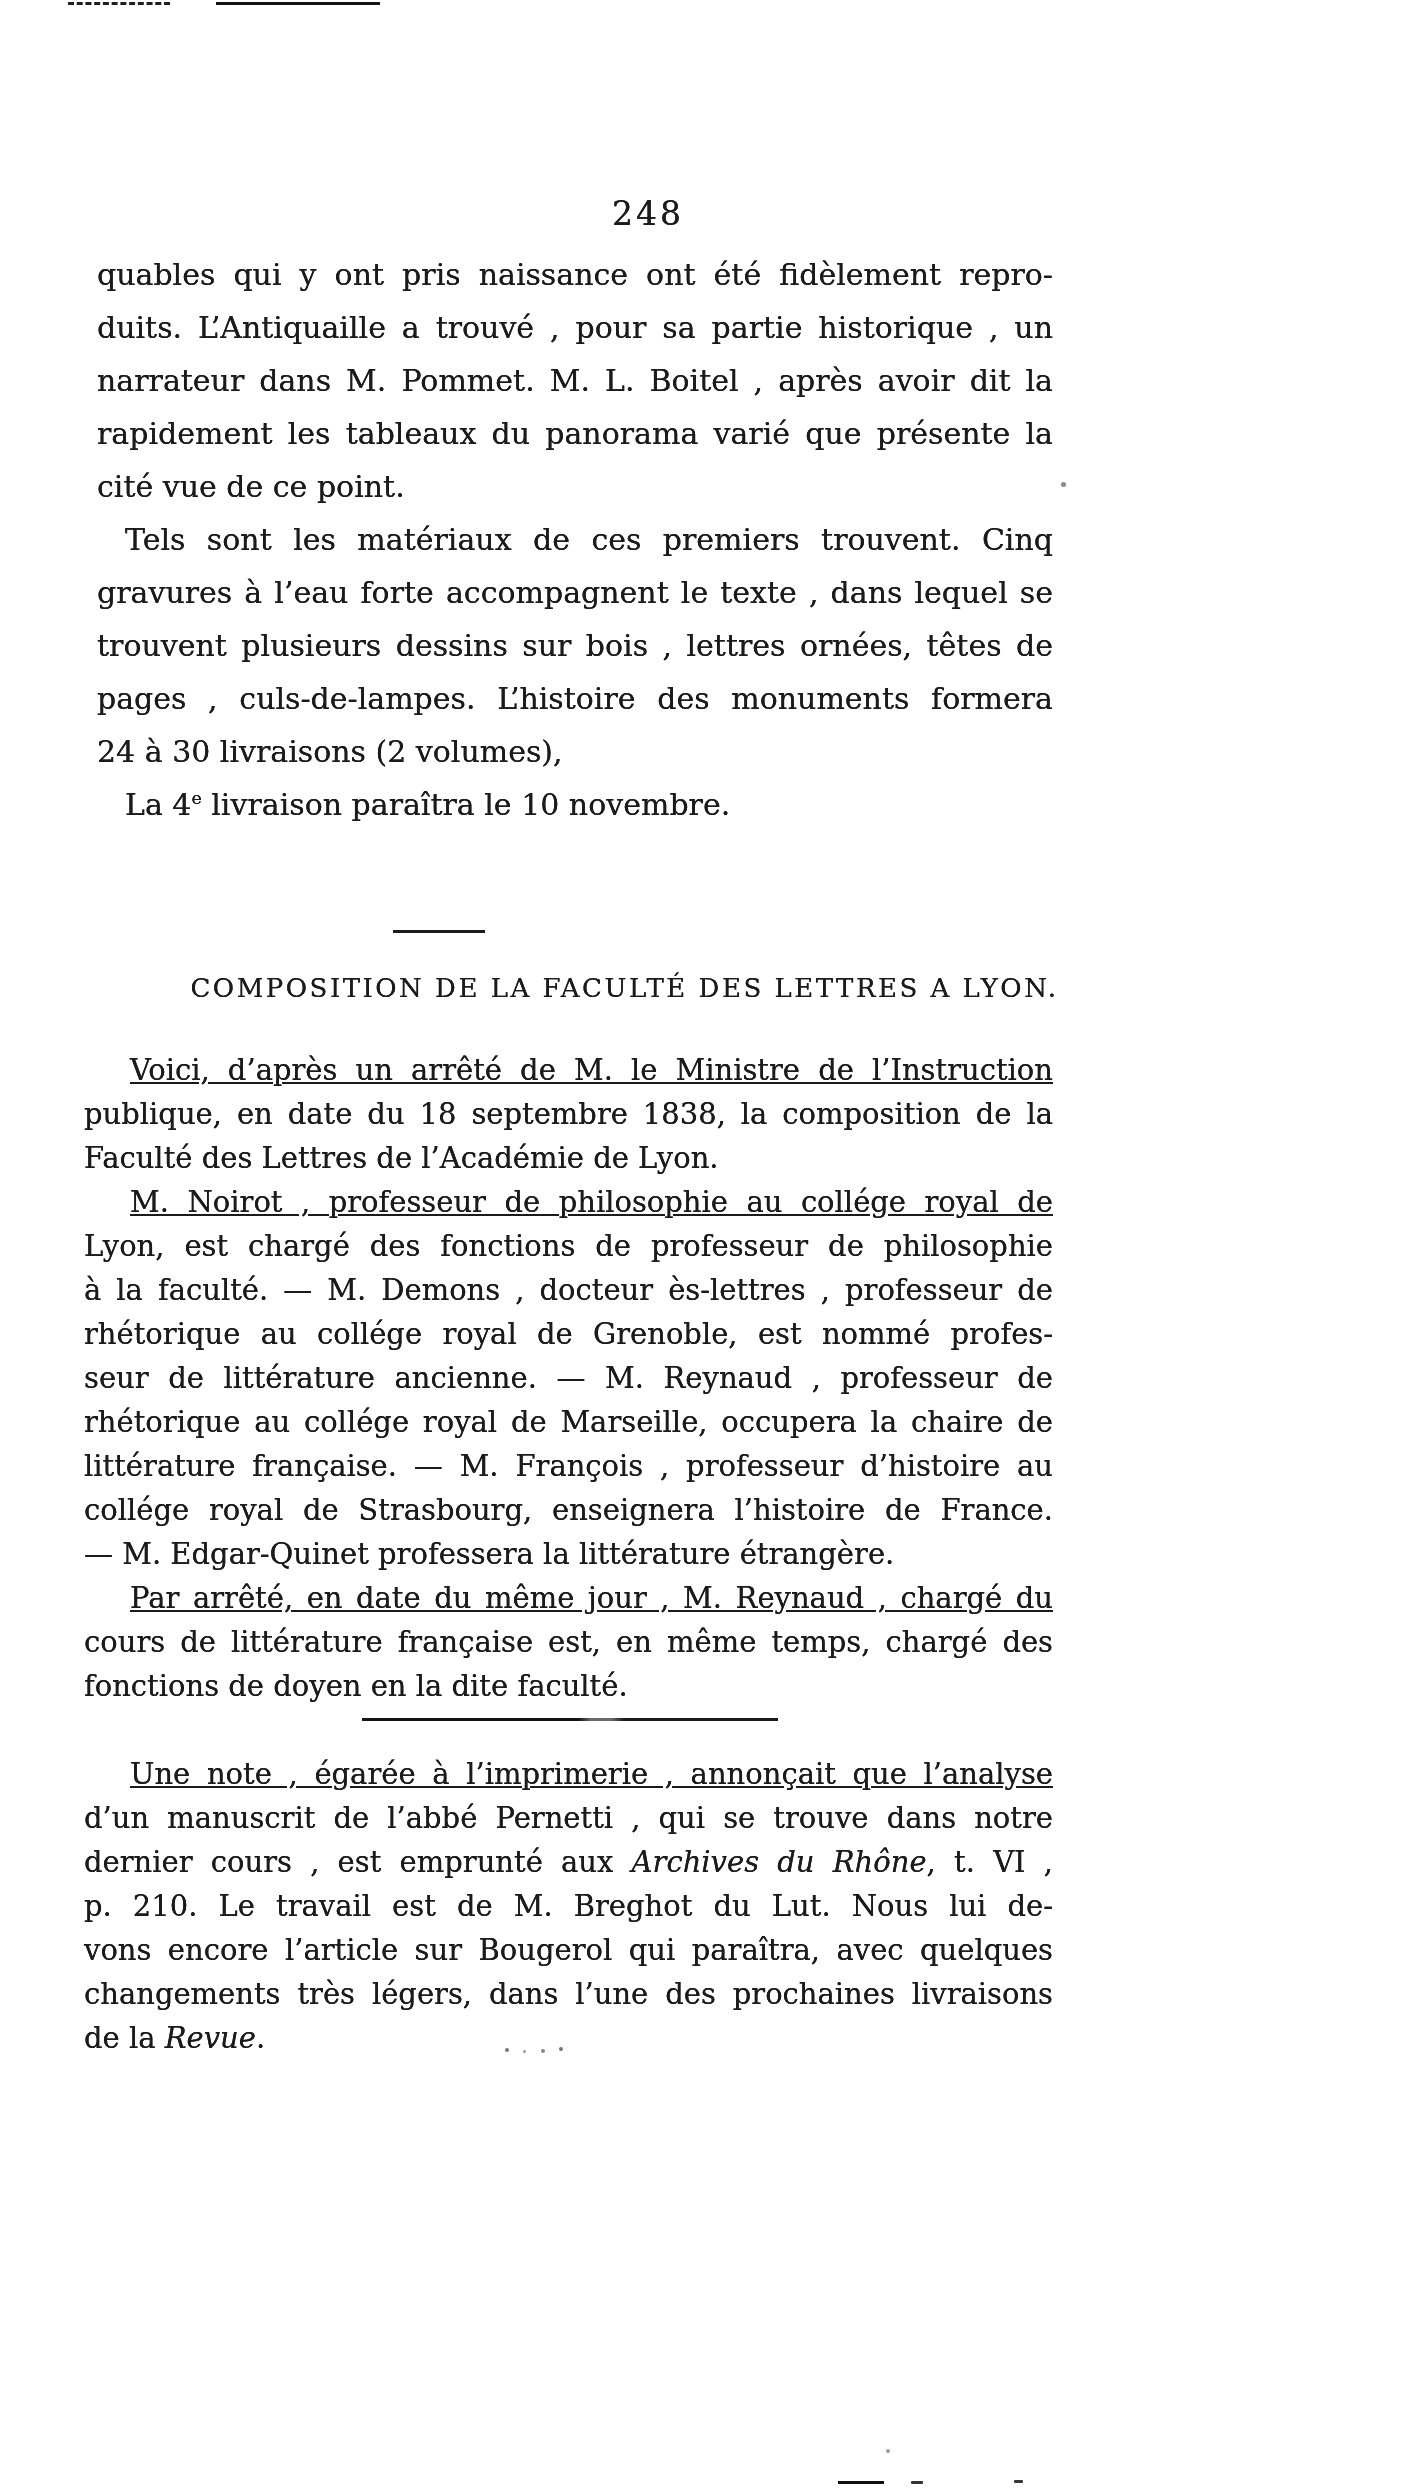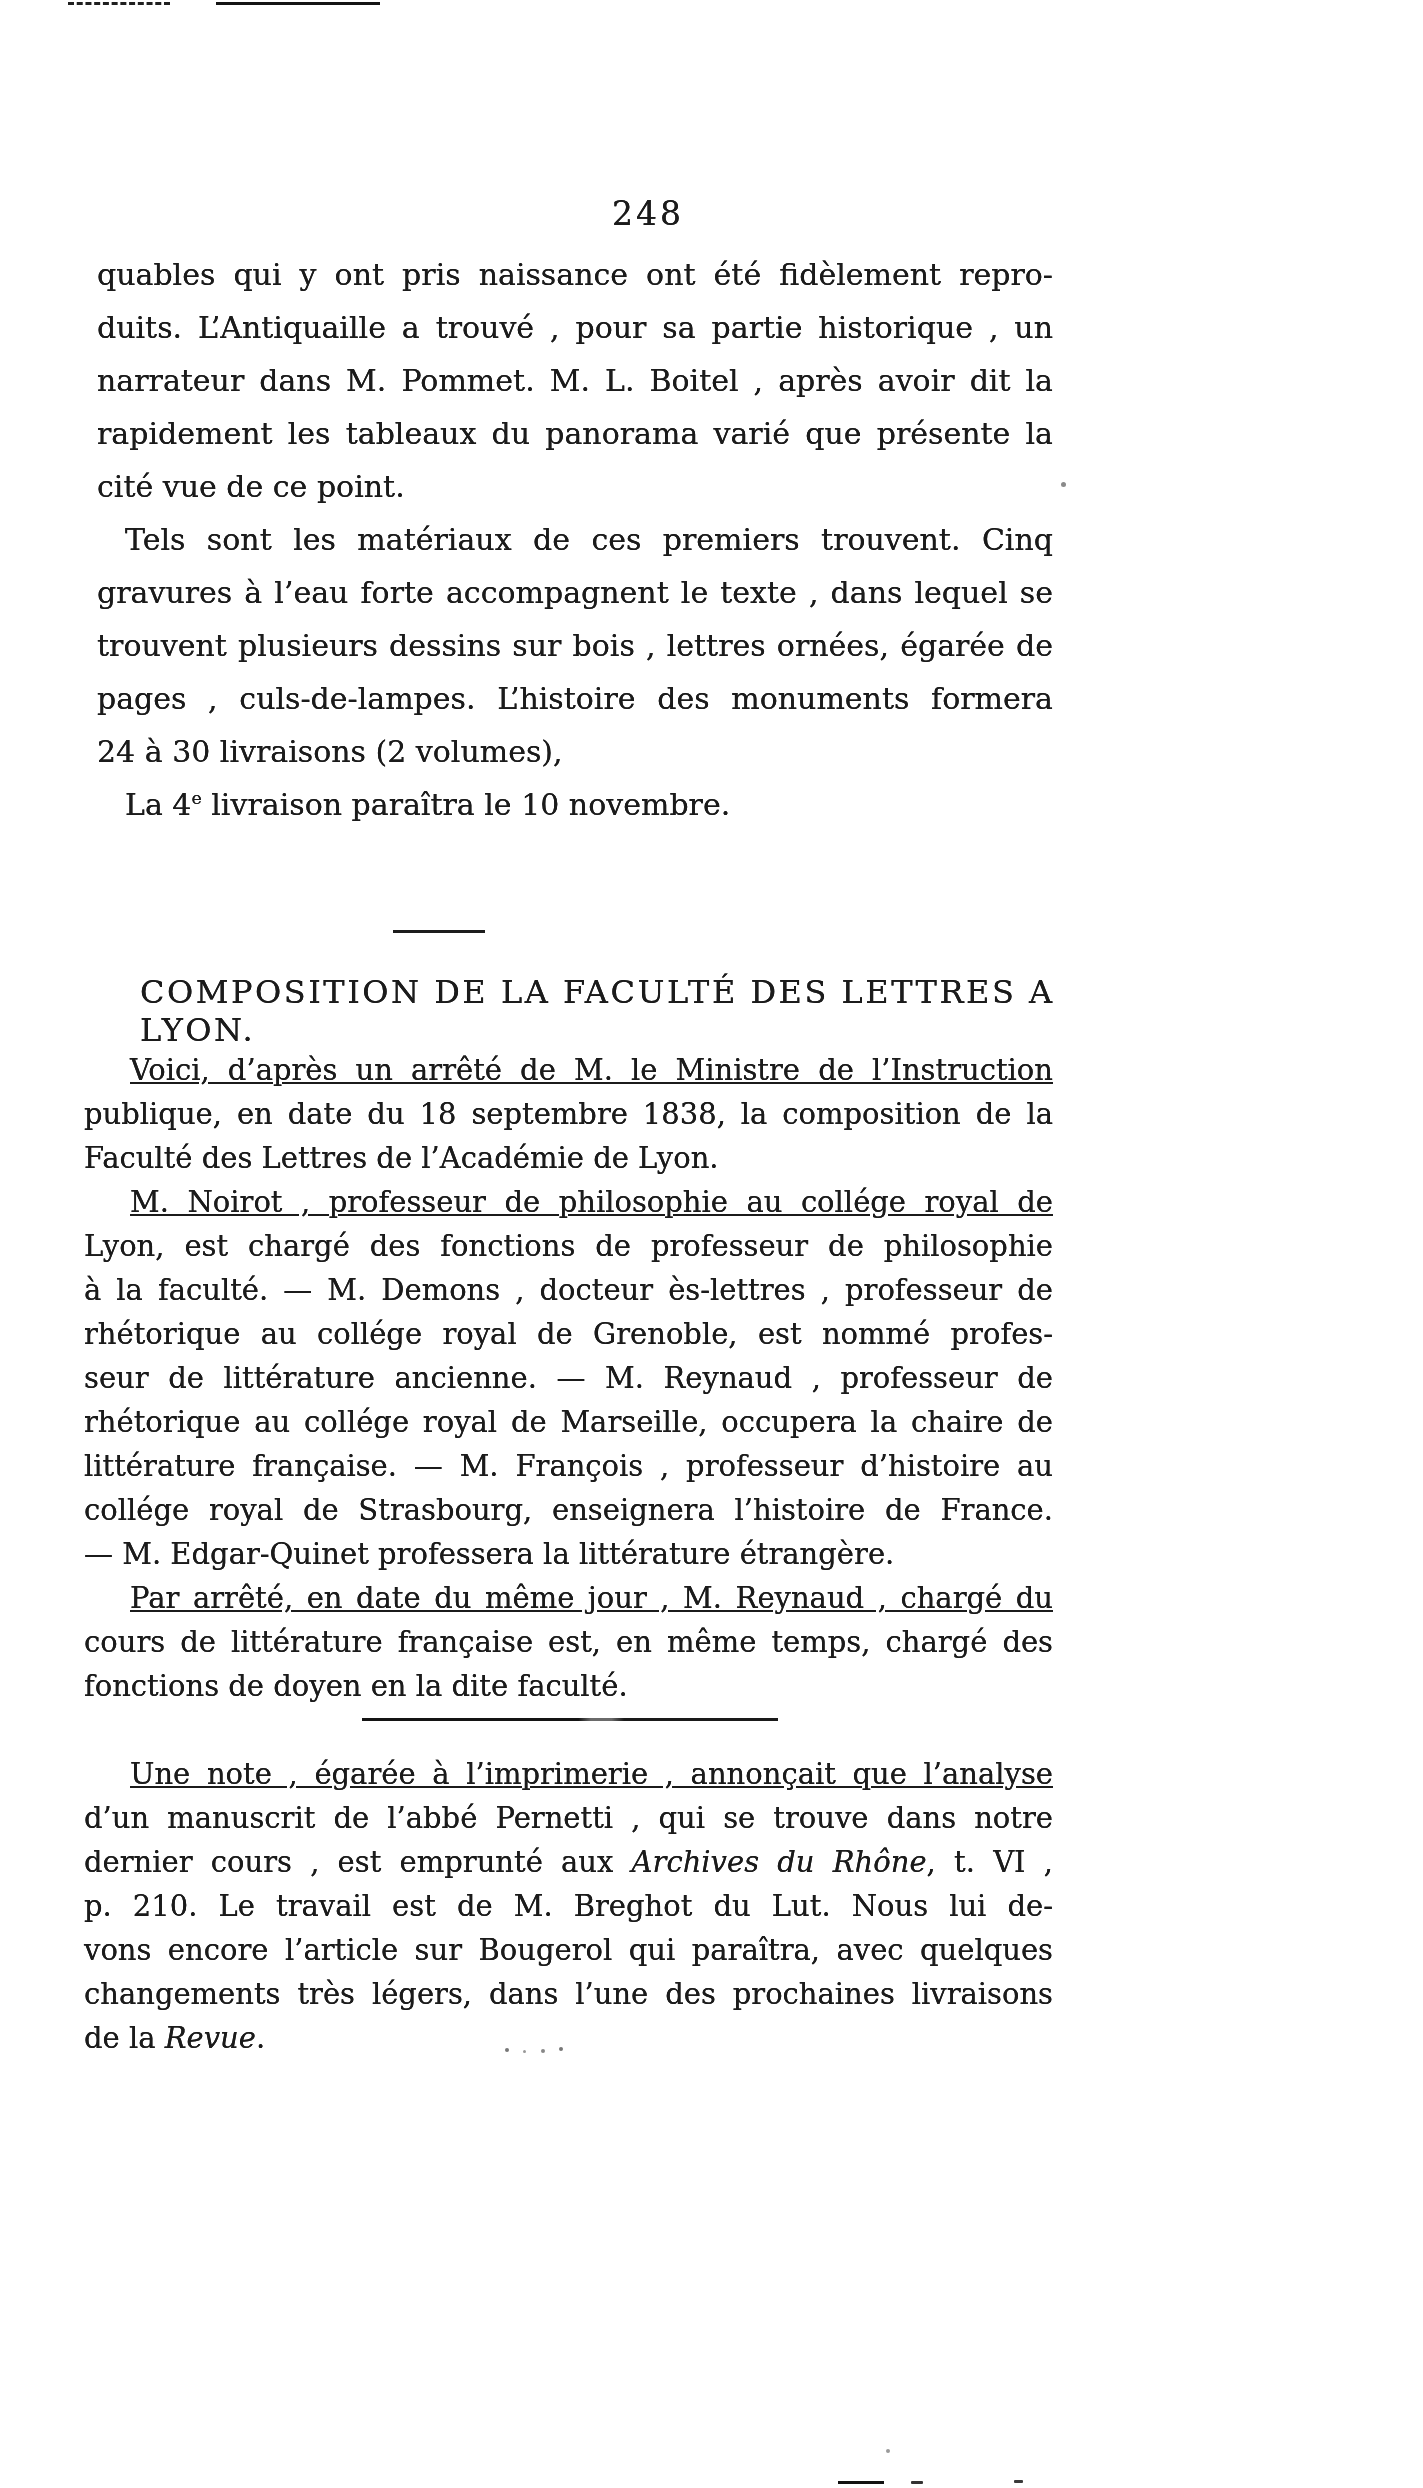--- a/index.html
+++ b/index.html
@@ -25,21 +25,21 @@
     -moz-text-align-last:justify;
     white-space:normal;
   }
   .line.last{text-align-last:left;-moz-text-align-last:left;}
   .line.ind1{text-indent:28px;}
   .line.ind2{text-indent:46px;text-decoration:underline;}
   sup{font-size:0.58em;vertical-align:super;line-height:0;}
   i{font-style:italic;}
   .heading{
     position:absolute;left:140px;top:973px;width:969px;
-    font-size:32px;letter-spacing:2.5px;text-align:left;
+    font-size:26px;letter-spacing:2.5px;text-align:center;
     text-shadow:0 0 0.5px currentColor;
   }
   .rule{position:absolute;background:#1c1c1c;}
   #rule-heading{left:393px;top:930px;width:92px;height:3px;}
   #rule-divider{left:362px;top:1718px;width:416px;height:3px;
     background:linear-gradient(90deg,#141414 0 52%,#6a6a6a 55% 60%,#1a1a1a 63% 100%);}
   #mark-top-dashes{position:absolute;left:68px;top:2px;width:102px;height:0;
     border-top:3px dashed #1f1f1f;}
   #mark-top-line{position:absolute;left:216px;top:2px;width:164px;height:3px;background:#141414;}
   #mark-bottom-line{position:absolute;left:838px;top:2481px;width:46px;height:3px;background:#111;}
@@ -66,21 +66,21 @@
   <div class="pagenum">248</div>
 
   <div class="textblock" id="sec1">
     <div class="line">quables qui y ont pris naissance ont été fidèlement repro-</div>
     <div class="line">duits. L’Antiquaille a trouvé , pour sa partie historique , un</div>
     <div class="line">narrateur dans M. Pommet. M. L. Boitel , après avoir dit la</div>
     <div class="line">rapidement les tableaux du panorama varié que présente la</div>
     <div class="line last">cité vue de ce point.</div>
     <div class="line ind1">Tels sont les matériaux de ces premiers trouvent. Cinq</div>
     <div class="line">gravures à l’eau forte accompagnent le texte , dans lequel se</div>
-    <div class="line">trouvent plusieurs dessins sur bois , lettres ornées, égarée de</div>
+    <div class="line">trouvent plusieurs dessins sur bois , lettres ornées, têtes de</div>
     <div class="line">pages , culs-de-lampes. L’histoire des monuments formera</div>
     <div class="line last">24 à 30 livraisons (2 volumes),</div>
     <div class="line last ind1">
       <span>La 4</span><sup>e</sup><span> livraison paraîtra le 10 novembre.</span>
     </div>
   </div>
 
   <div class="rule" id="rule-heading"></div>
 
   <div class="heading">COMPOSITION DE LA FACULTÉ DES LETTRES A LYON.</div>

